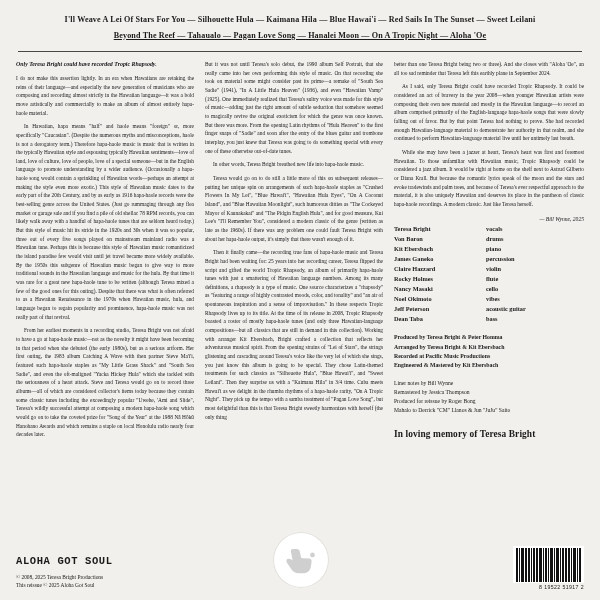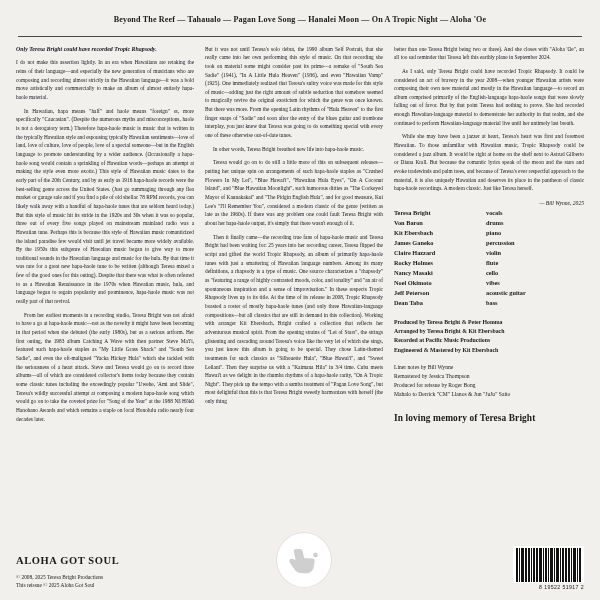--- a/index.html
+++ b/index.html
@@ -105,21 +105,21 @@
   
   .footer{
     margin-top:auto;
     display:flex;
     align-items:flex-end;
     justify-content:space-between;
     padding-top:8px;
   }
   .label-block{font-size:5.4px;line-height:1.6;}
   .label-name{
-    font-family:Liberation Serif, serif;
+    font-family:Liberation Mono, monospace;
     font-weight:bold;
     font-size:10.5px;
     letter-spacing:.6px;
     margin-bottom:3px;
   }
   .logo{
     width:56px;height:56px;border-radius:50%;
     background:#ffffff;
     display:flex;align-items:center;justify-content:center;
     margin-bottom:2px;
@@ -144,20 +144,21 @@
     font-family:"Liberation Sans", sans-serif;
     font-size:5.2px;letter-spacing:.4px;margin-top:1px;
   }
 </style>
 </head>
 <body>
 
 <div class="page">
 
   <div class="tracklist">
+    <span class="line">I'll Weave A Lei Of Stars For You  —  Silhouette Hula  —  Kaimana Hila  —  Blue Hawai'i  —  Red Sails In The Sunset  —  Sweet Leilani</span>
     <span class="line">Beyond The Reef  —  Tahaualo  —  Pagan Love Song  —  Hanalei Moon  —  On A Tropic Night  —  Aloha 'Oe</span>
   </div>
 
   <div class="rule"></div>
 
   <div class="body">
 
     <div class="col">
       <p class="lead">Only Teresa Bright could have recorded Tropic Rhapsody.</p>
       <p class="first">I do not make this assertion lightly. In an era when Hawaiians are retaking the reins of their language—and especially the new generation of musicians who are composing and recording almost strictly in the Hawaiian language—it was a bold move artistically and commercially to make an album of almost entirely hapa-haole material.</p>

